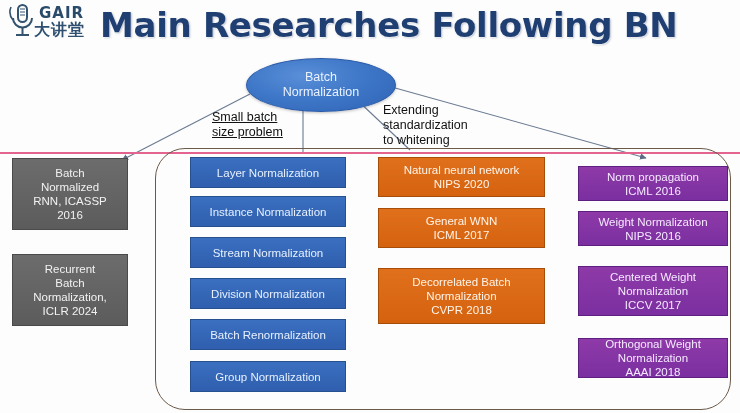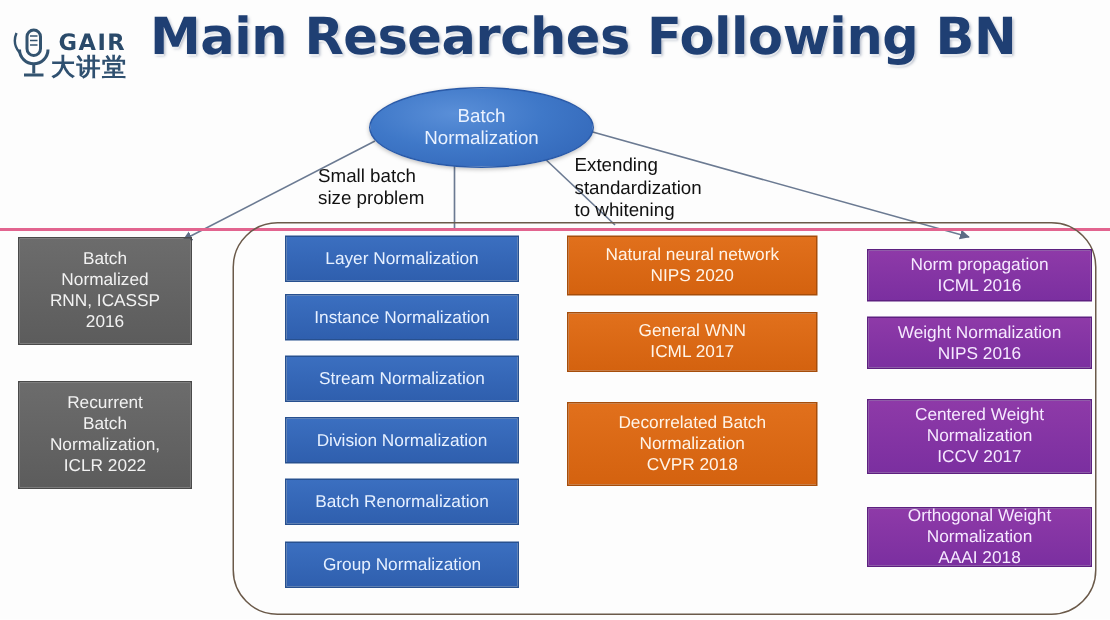--- a/index.html
+++ b/index.html
@@ -11,21 +11,21 @@
   }
   #slide{
     position:relative;
     width:740px;height:413px;
     background:#fdfdfd;
     overflow:hidden;
   }
 
   
   #logo{
-    position:absolute; left:6px; top:15px; width:92px; height:42px;
+    position:absolute; left:6px; top:0; width:92px; height:42px;
   }
   #logo .mic{
     position:absolute;left:2px;top:3px;width:30px;height:36px;
   }
   #logo .gair{
     position:absolute;left:33px;top:4px;
     font-family:"DejaVu Sans", sans-serif;
     font-weight:bold;font-size:15px;letter-spacing:1px;
     color:#2a4a6a;
   }
@@ -66,21 +66,21 @@
   #wires{position:absolute;left:0;top:0;width:740px;height:413px;pointer-events:none;}
 
   
   .edge-label{
     position:absolute;
     font-size:12.5px;line-height:15px;
     color:#111111;
     white-space:pre-line;
   }
   #lbl-rnn{left:48px;top:118px;}
-  #lbl-smallbatch{left:212px;top:110px;}
+  #lbl-smallbatch{left:212px;top:110px;text-decoration:underline;}
   #lbl-whitening{left:383px;top:103px;}
   #lbl-implicit{left:521px;top:110px;}
 
   
   #group-box{
     position:absolute;left:155px;top:148px;width:574px;height:260px;
     border:1.2px solid #6b5a4a;
     border-radius:30px;
     background:transparent;
   }
@@ -174,21 +174,21 @@
 standardization
 to whitening</div>
 
   <div class="node gray" style="left: 12px; top: 158px; width: 116px; height: 72px; white-space: pre-line;">Batch
 Normalized
 RNN, ICASSP
 2016</div>
   <div class="node gray" style="left: 12px; top: 254px; width: 116px; height: 72px; white-space: pre-line;">Recurrent
 Batch
 Normalization,
-ICLR 2022</div>
+ICLR 2024</div>
 
   <div class="node blue" style="left: 190px; top: 157px; width: 156px; height: 31px; white-space: pre-line;">Layer Normalization</div>
   <div class="node blue" style="left: 190px; top: 196px; width: 156px; height: 31px; white-space: pre-line;">Instance Normalization</div>
   <div class="node blue" style="left: 190px; top: 237px; width: 156px; height: 31px; white-space: pre-line;">Stream Normalization</div>
   <div class="node blue" style="left: 190px; top: 278px; width: 156px; height: 31px; white-space: pre-line;">Division Normalization</div>
   <div class="node blue" style="left: 190px; top: 319px; width: 156px; height: 31px; white-space: pre-line;">Batch Renormalization</div>
   <div class="node blue" style="left: 190px; top: 361px; width: 156px; height: 31px; white-space: pre-line;">Group Normalization</div>
 
   <div class="node orange" style="left: 378px; top: 157px; width: 167px; height: 40px; white-space: pre-line;">Natural neural network
 NIPS 2020</div>

